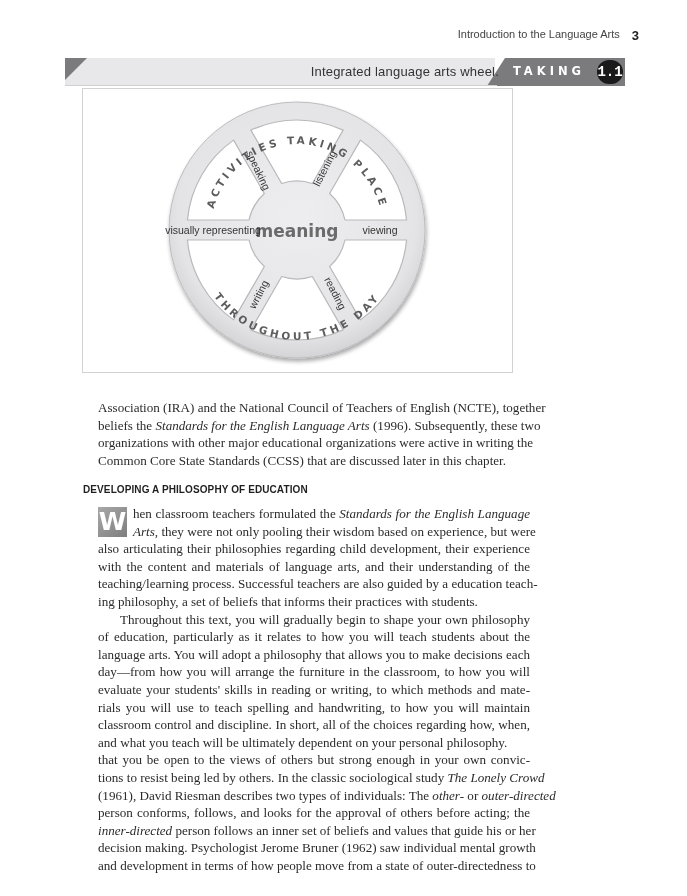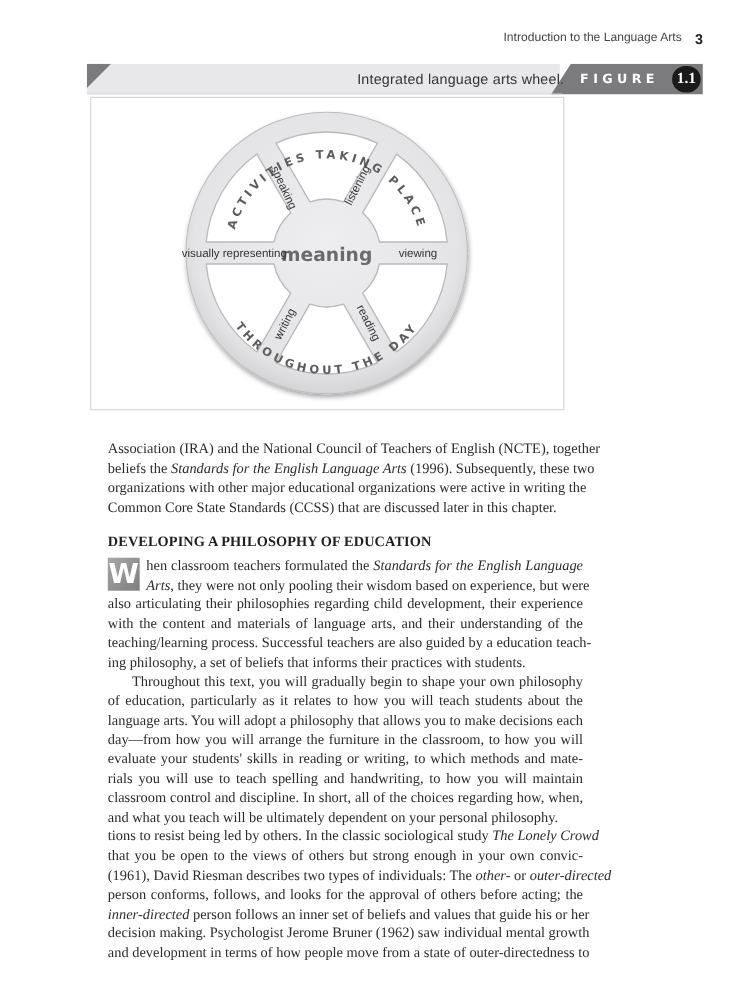--- a/index.html
+++ b/index.html
@@ -27,21 +27,21 @@
     }
     .running-head .page-num {
       font-weight: bold;
       font-size: 13px;
       color: #222;
     }
     
     .fig-bar {
       position: absolute;
       top: 58px;
-      left: 79px;
+      left: 65px;
       width: 560px;
       height: 28px;
     }
     .fig-bar svg { position: absolute; left: 0; top: 0; }
     .fig-caption {
       position: absolute;
       right: 126px;
       top: 6px;
       font-family: "Liberation Sans", sans-serif;
       font-size: 13px;
@@ -60,21 +60,21 @@
     }
     .fig-num {
       position: absolute;
       right: 2px;
       top: 2px;
       width: 26px;
       height: 24px;
       border-radius: 12px;
       background: #1a1a1a;
       color: #fff;
-      font-family: Liberation Serif, serif;
+      font-family: Liberation Mono, monospace;
       font-size: 14px;
       font-weight: bold;
       text-align: center;
       line-height: 24px;
     }
     .fig-box {
       position: absolute;
       top: 88px;
       left: 82px;
       width: 431px;
@@ -99,24 +99,24 @@
       color: #2b2b2b;
       text-align: justify;
     }
     .text p { margin: 0; }
     .text .line { display: block; text-align: justify; text-align-last: justify; white-space: nowrap; }
     .text .line.last { text-align-last: left; }
     .intro-text { top: 399px; }
     .section-heading {
       position: absolute;
       top: 484px;
-      left: 98px;
-      font-family: Liberation Serif, serif;
-      font-weight: bold;
-      font-size: 13px;
+      left: 83px;
+      font-family: Liberation Sans, sans-serif;
+      font-weight: bold;
+      font-size: 10px;
       color: #1f1f1f;
       letter-spacing: 0.1px;
     }
     .body-text { top: 505px; }
     .drop-cap {
       float: left;
       width: 29px;
       height: 30px;
       margin: 2px 6px 0 0;
       background: linear-gradient(135deg, #a8a8a8, #7e7e7e);
@@ -138,21 +138,21 @@
 </div>
 
 <div class="fig-bar">
   <svg width="560" height="28">
     <polygon points="0,0 430,0 430,28 0,28" fill="#e8e8ea"></polygon>
     <polygon points="0,0 22,0 0,22" fill="#7b7b7d"></polygon>
     <polygon points="422,28 440,0 560,0 560,28" fill="#7b7b7d"></polygon>
     <line x1="0" y1="27.5" x2="432" y2="27.5" stroke="#cfcfd2" stroke-width="1"></line>
   </svg>
   <span class="fig-caption">Integrated language arts wheel.</span>
-  <span class="fig-label">FIGURE</span>
+  <span class="fig-label">TAKING</span>
   <span class="fig-num">1.1</span>
 </div>
 
 <div class="fig-box">
   <svg class="wheel-svg" width="428" height="282" viewBox="0 0 428 282">
     <defs>
       <radialGradient id="rimGrad" cx="50%" cy="45%" r="55%">
         <stop offset="0%" stop-color="#eeeef0"></stop>
         <stop offset="85%" stop-color="#e4e4e6"></stop>
         <stop offset="100%" stop-color="#d4d4d6"></stop>
@@ -223,22 +223,22 @@
         <span class="line" style="text-indent: 22px;"><span>Throughout this text, you will gradually begin to shape your own philosophy</span></span>
         <span class="line"><span>of education, particularly as it relates to how you will teach students about the</span></span>
         <span class="line"><span>language arts. You will adopt a philosophy that allows you to make decisions each</span></span>
         <span class="line"><span>day—from how you will arrange the furniture in the classroom, to how you will</span></span>
         <span class="line"><span>evaluate your students' skills in reading or writing, to which methods and mate-</span></span>
         <span class="line"><span>rials you will use to teach spelling and handwriting, to how you will maintain</span></span>
         <span class="line"><span>classroom control and discipline. In short, all of the choices regarding how, when,</span></span>
         <span class="line last"><span>and what you teach will be ultimately dependent on your personal philosophy.</span></span>
       </p>
       <p>
+        <span class="line"><span>that you be open to the views of others but strong enough in your own convic-</span></span>
         <span class="line"><span>tions to resist being led by others. In the classic sociological study </span><em>The Lonely Crowd</em></span>
-        <span class="line"><span>that you be open to the views of others but strong enough in your own convic-</span></span>
         <span class="line"><span>(1961), David Riesman describes two types of individuals: The </span><em>other-</em><span> or </span><em>outer-directed</em></span>
         <span class="line"><span>person conforms, follows, and looks for the approval of others before acting; the</span></span>
         <span class="line"><em>inner-directed</em><span> person follows an inner set of beliefs and values that guide his or her</span></span>
         <span class="line"><span>decision making. Psychologist Jerome Bruner (1962) saw individual mental growth</span></span>
         <span class="line"><span>and development in terms of how people move from a state of outer-directedness to</span></span>
       </p>
     </div>
 </div>
 
 </body></html>

